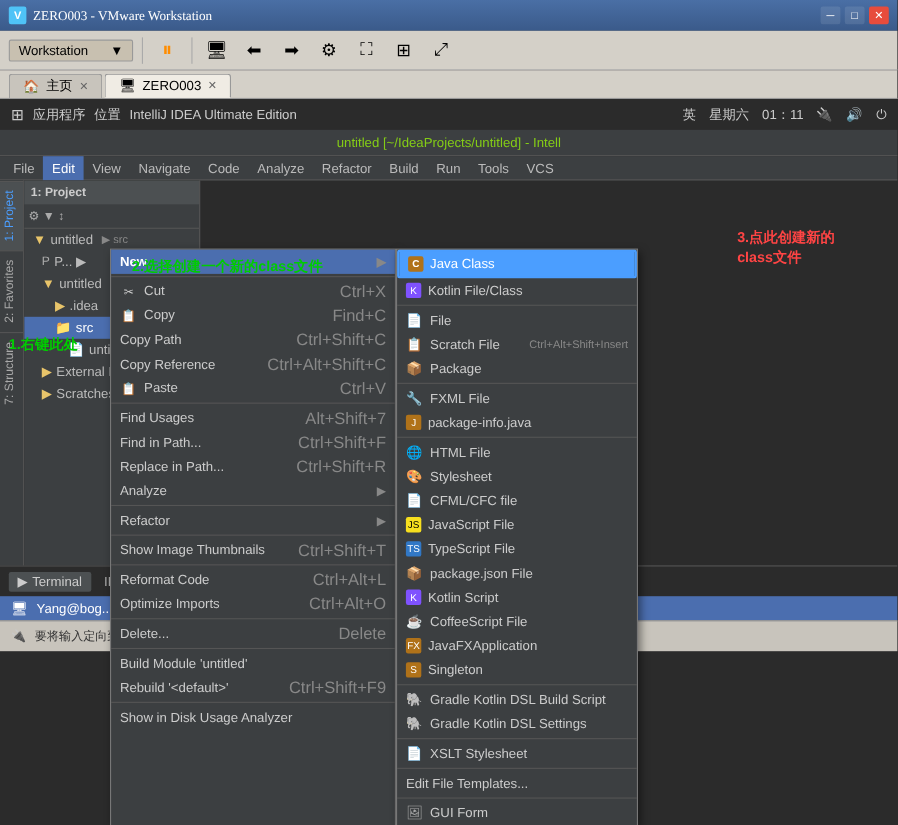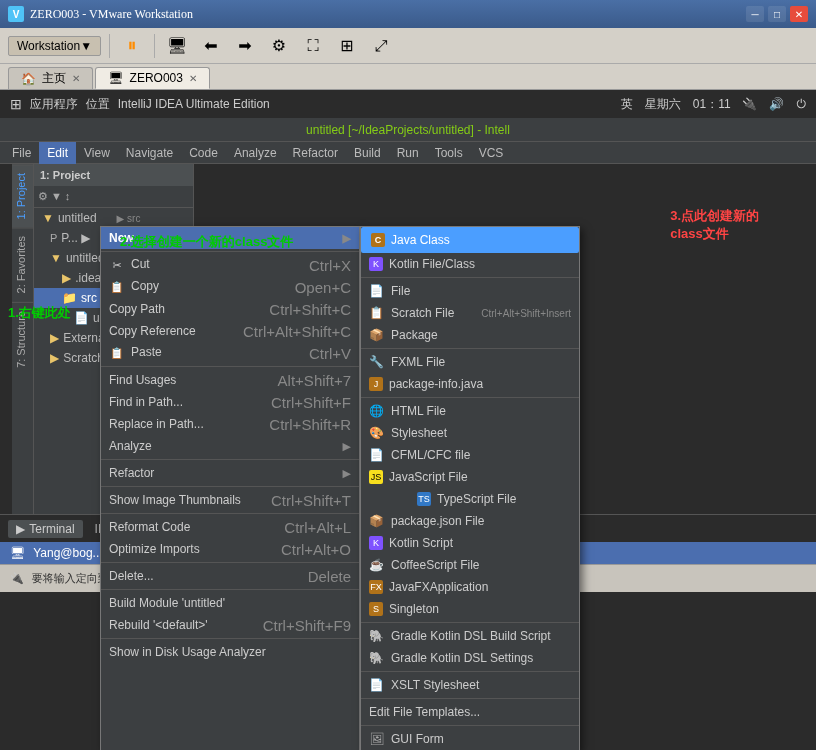--- a/index.html
+++ b/index.html
@@ -47,21 +47,21 @@
     .vmware-toolbar {
       background: #d4d0c8;
       height: 36px;
       display: flex;
       align-items: center;
       padding: 0 8px;
       gap: 6px;
       border-bottom: 1px solid #aaa;
     }
     .workstation-btn {
-      display: flex; align-items: flex-end; gap: 0;
+      display: flex; align-items: flex-end; gap: 20px;
       background: #c8c0b0; border: 1px solid #999;
       padding: 2px 8px; cursor: pointer; font-size: 12px;
       border-radius: 2px;
     }
     .vm-toolbar-sep { width: 1px; height: 24px; background: #aaa; margin: 0 2px; }
     .toolbar-icon-btn {
       width: 28px; height: 28px;
       display: flex; align-items: center; justify-content: center;
       cursor: pointer; background: transparent; border: none; font-size: 16px;
     }
@@ -130,21 +130,20 @@
       display: flex; align-items: center;
       cursor: pointer;
     }
     .menu-item:hover, .menu-item.active { background: #4b6eaf; color: white; }
 
     
     .content-area {
       display: flex;
       height: calc(750px - 28px - 36px - 26px - 28px - 24px - 22px - 28px - 28px);
       position: relative;
-      padding-left: 12px;
     }
 
     
     .left-sidebar-tabs {
       width: 22px;
       background: #3c3f41;
       display: flex;
       flex-direction: column;
       border-right: 1px solid #555;
     }
@@ -391,21 +390,21 @@
       <span>1: Project</span>
     </div>
 
     <div style="height:22px; background:#3c3f41; display:flex; align-items:center; padding:0 4px; gap:2px; border-bottom:1px solid #555;">
       <span style="color:#aaa; font-size:11px;">⚙ ▼ ↕</span>
     </div>
 
     <div class="tree-item">
       <span class="folder-icon">▼</span>
       <span>untitled</span>
-      <span style="color:#888; font-size:10px; margin-left:20px;">▶ src</span>
+      <span style="color:#888; font-size:10px; margin-left:8px;">▶ src</span>
     </div>
     <div class="tree-item tree-indent-1">
       <span style="color:#aaa; font-size:11px; margin-right:4px;">P</span>
       <span>P... ▶</span>
     </div>
     <div class="tree-item tree-indent-1">
       <span class="folder-icon">▼</span>
       <span>untitled</span>
     </div>
     <div class="tree-item tree-indent-2">
@@ -451,21 +450,21 @@
           <span class="ctx-icon">✂</span>
           <span>Cut</span>
         </div>
         <span class="ctx-shortcut">Ctrl+X</span>
       </div>
       <div class="ctx-item">
         <div class="ctx-item-left">
           <span class="ctx-icon">📋</span>
           <span>Copy</span>
         </div>
-        <span class="ctx-shortcut">Open+C</span>
+        <span class="ctx-shortcut">Find+C</span>
       </div>
       <div class="ctx-item">
         <div class="ctx-item-left">
           <span>Copy Path</span>
         </div>
         <span class="ctx-shortcut">Ctrl+Shift+C</span>
       </div>
       <div class="ctx-item">
         <div class="ctx-item-left">
           <span>Copy Reference</span>
@@ -607,21 +606,21 @@
       </div>
       <div class="sub-item">
         <span class="sub-icon" style="color:#aaa;">📄</span>
         <span>CFML/CFC file</span>
       </div>
       <div class="sub-item">
         <span class="sub-icon" style="background:#f7df1e; color:#000; font-size:9px; width:14px; height:14px; display:flex; align-items:center; justify-content:center; border-radius:2px;">JS</span>
         <span>JavaScript File</span>
       </div>
       <div class="sub-item">
-        <span class="sub-icon" style="background:#3178c6; color:white; font-size:9px; width:14px; height:14px; display:flex; align-items:center; justify-content:center; border-radius:2px;margin-left:48px;">TS</span>
+        <span class="sub-icon" style="background:#3178c6; color:white; font-size:9px; width:14px; height:14px; display:flex; align-items:center; justify-content:center; border-radius:2px;">TS</span>
         <span>TypeScript File</span>
       </div>
       <div class="sub-item">
         <span class="sub-icon" style="color:#cb3837;">📦</span>
         <span>package.json File</span>
       </div>
       <div class="sub-item">
         <span class="sub-icon kotlin-icon" style="background:#7f52ff; color:white; font-size:9px; width:14px; height:14px; display:flex; align-items:center; justify-content:center; border-radius:2px;">K</span>
         <span>Kotlin Script</span>
       </div>

